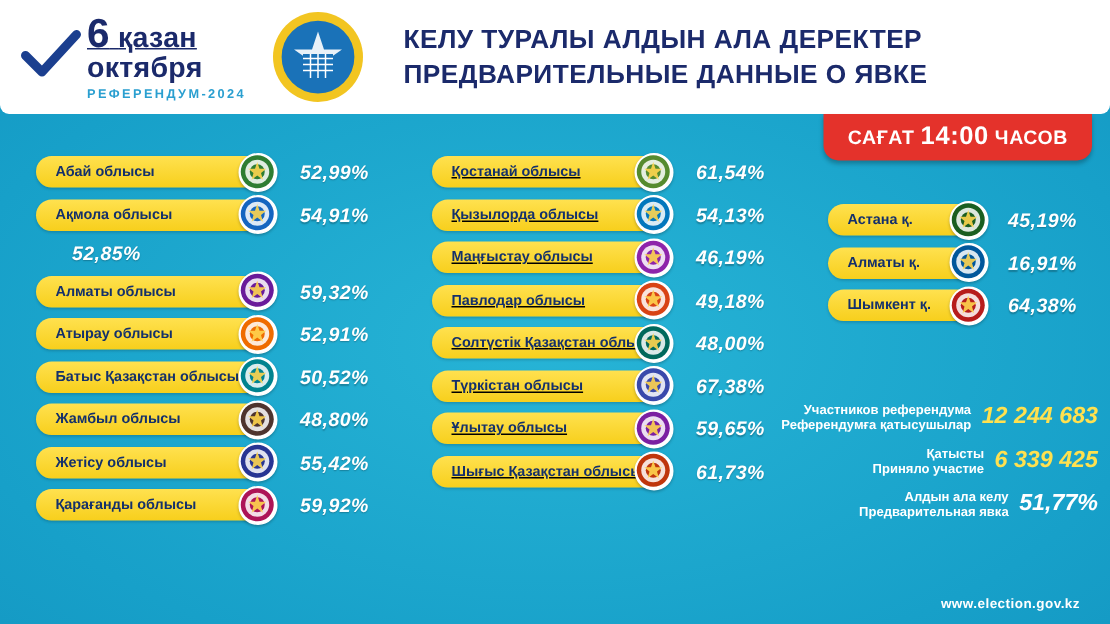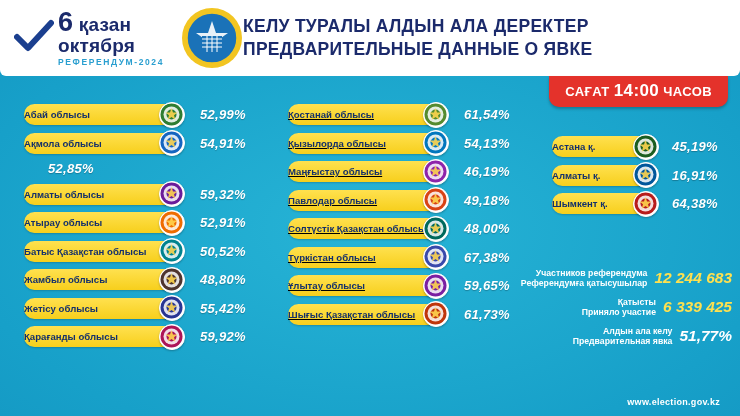--- a/index.html
+++ b/index.html
@@ -26,28 +26,28 @@
     width: 175px; height: 76px;
     display: flex; align-items: center; padding-left: 14px;
     position: relative;
   }
   .check {
     width: 40px; height: 40px; position: relative; margin-right: 4px;
     flex: 0 0 auto;
   }
   .check svg { display:block; }
   .logo-text { line-height: 1; }
-  .logo-line1 { font-size: 19px; font-weight: 700; color: #1b2a6b; letter-spacing: .2px; }
+  .logo-line1 { font-size: 19px; font-weight: 700; color: #1b2a6b; letter-spacing: .2px; text-decoration: underline; }
   .logo-line1 b { font-size: 27px; color: #1b2a6b; }
   .logo-line2 { font-size: 19px; font-weight: 700; color: #1b2a6b; letter-spacing: .2px; }
   .logo-sub { font-size: 8.5px; font-weight: 700; color: #2a9fd0; letter-spacing: 1.6px; margin-top: 3px; }
   .emblem {
     width: 62px; height: 62px; margin-left: 6px; flex: 0 0 auto;
   }
-  .titles { }
+  .titles { margin-left: 26px; }
   .title-kz, .title-ru {
     color: #1b2a6b; font-weight: 700; font-size: 17.5px; letter-spacing: .3px;
     line-height: 1.3; white-space: nowrap;
   }
   
   .clock {
     position: absolute; right: 12px; top: 76px;
     background: #e4322b; color: #fff;
     border-radius: 0 0 10px 10px;
     padding: 5px 16px 6px 16px;
@@ -61,21 +61,21 @@
   .col2 { left: 288px; top: 104px; width: 250px; }
   .col3 { left: 552px; top: 136px; width: 176px; }
   .row {
     display: flex; align-items: center; margin-bottom: 7.5px; position: relative;
   }
   .pill {
     background: linear-gradient(#ffe14f, #f7cf1c);
     border-radius: 12px;
     height: 21px;
     display: flex; align-items: center;
-    padding-left: 0; padding-right: 26px;
+    padding-left: 13px; padding-right: 26px;
     flex: 0 0 auto;
     box-shadow: 0 1px 2px rgba(0,0,0,.18);
     position: relative;
   }
   .pill-name {
     font-size: 9.6px; font-weight: 700; color: #14306b; white-space: nowrap;
   }
   .col1 .pill { width: 152px; }
   .col2 .pill { width: 152px; text-decoration: underline; }
   .col3 .pill { width: 98px; }

